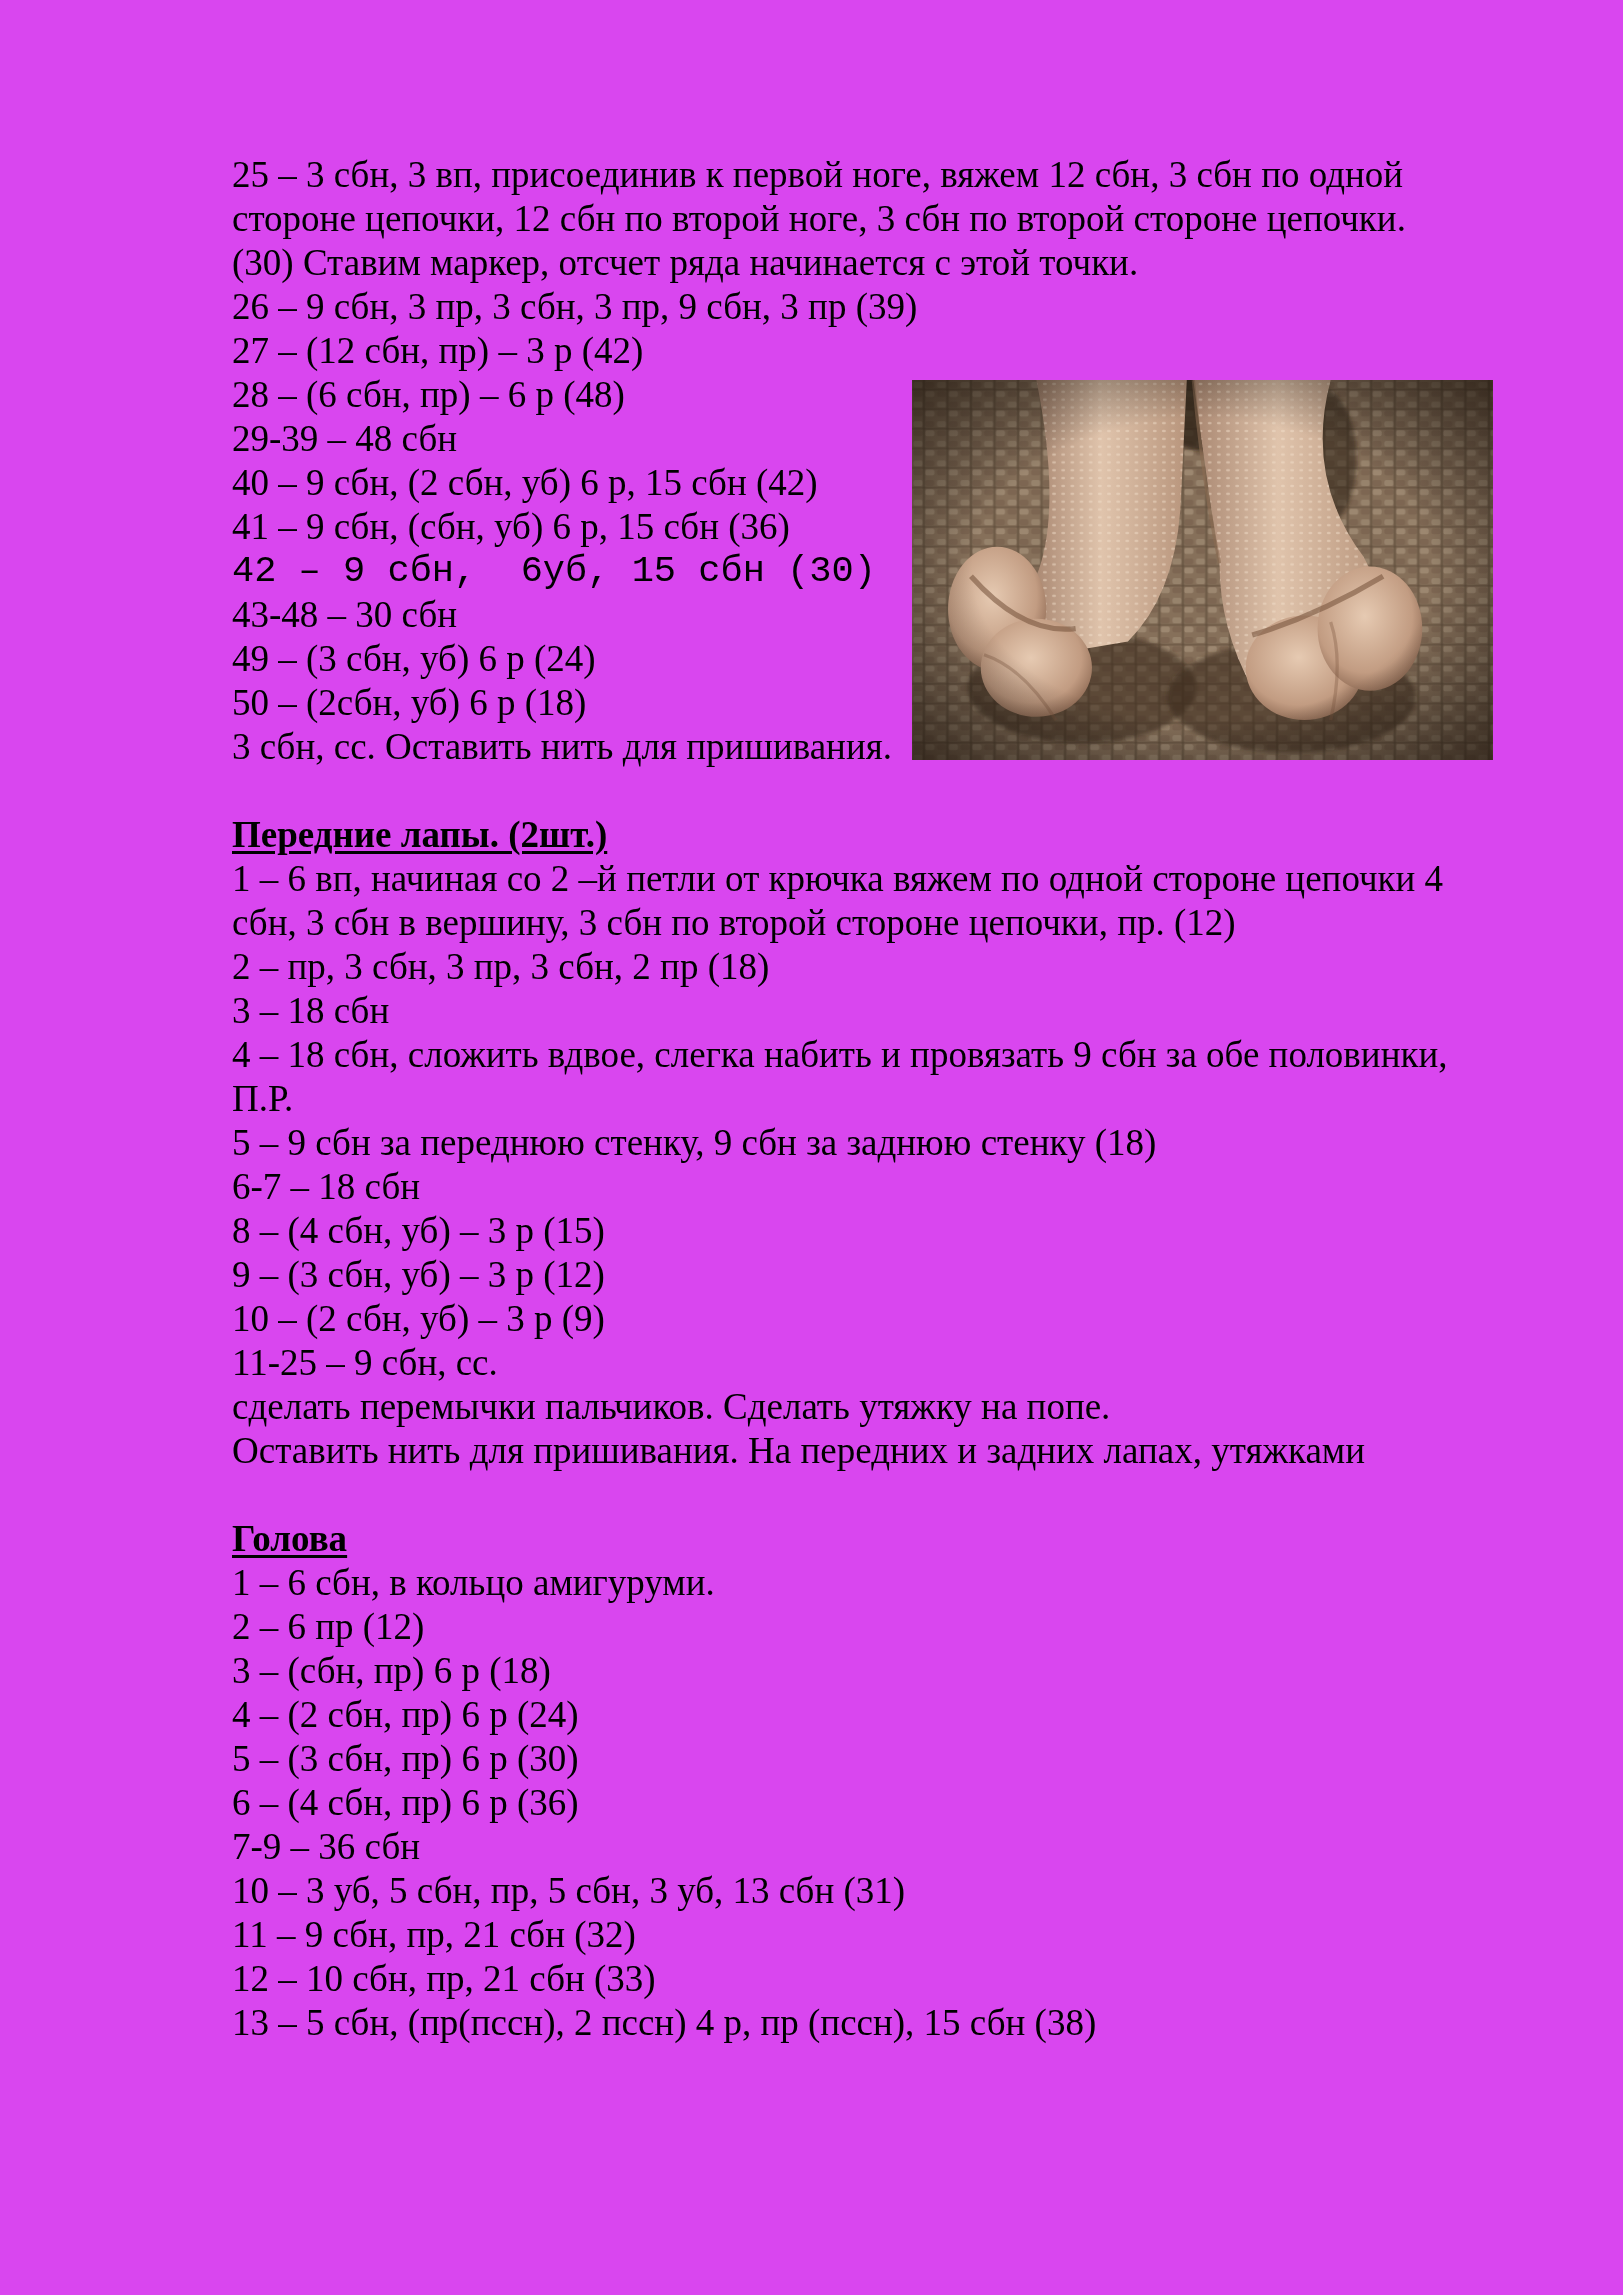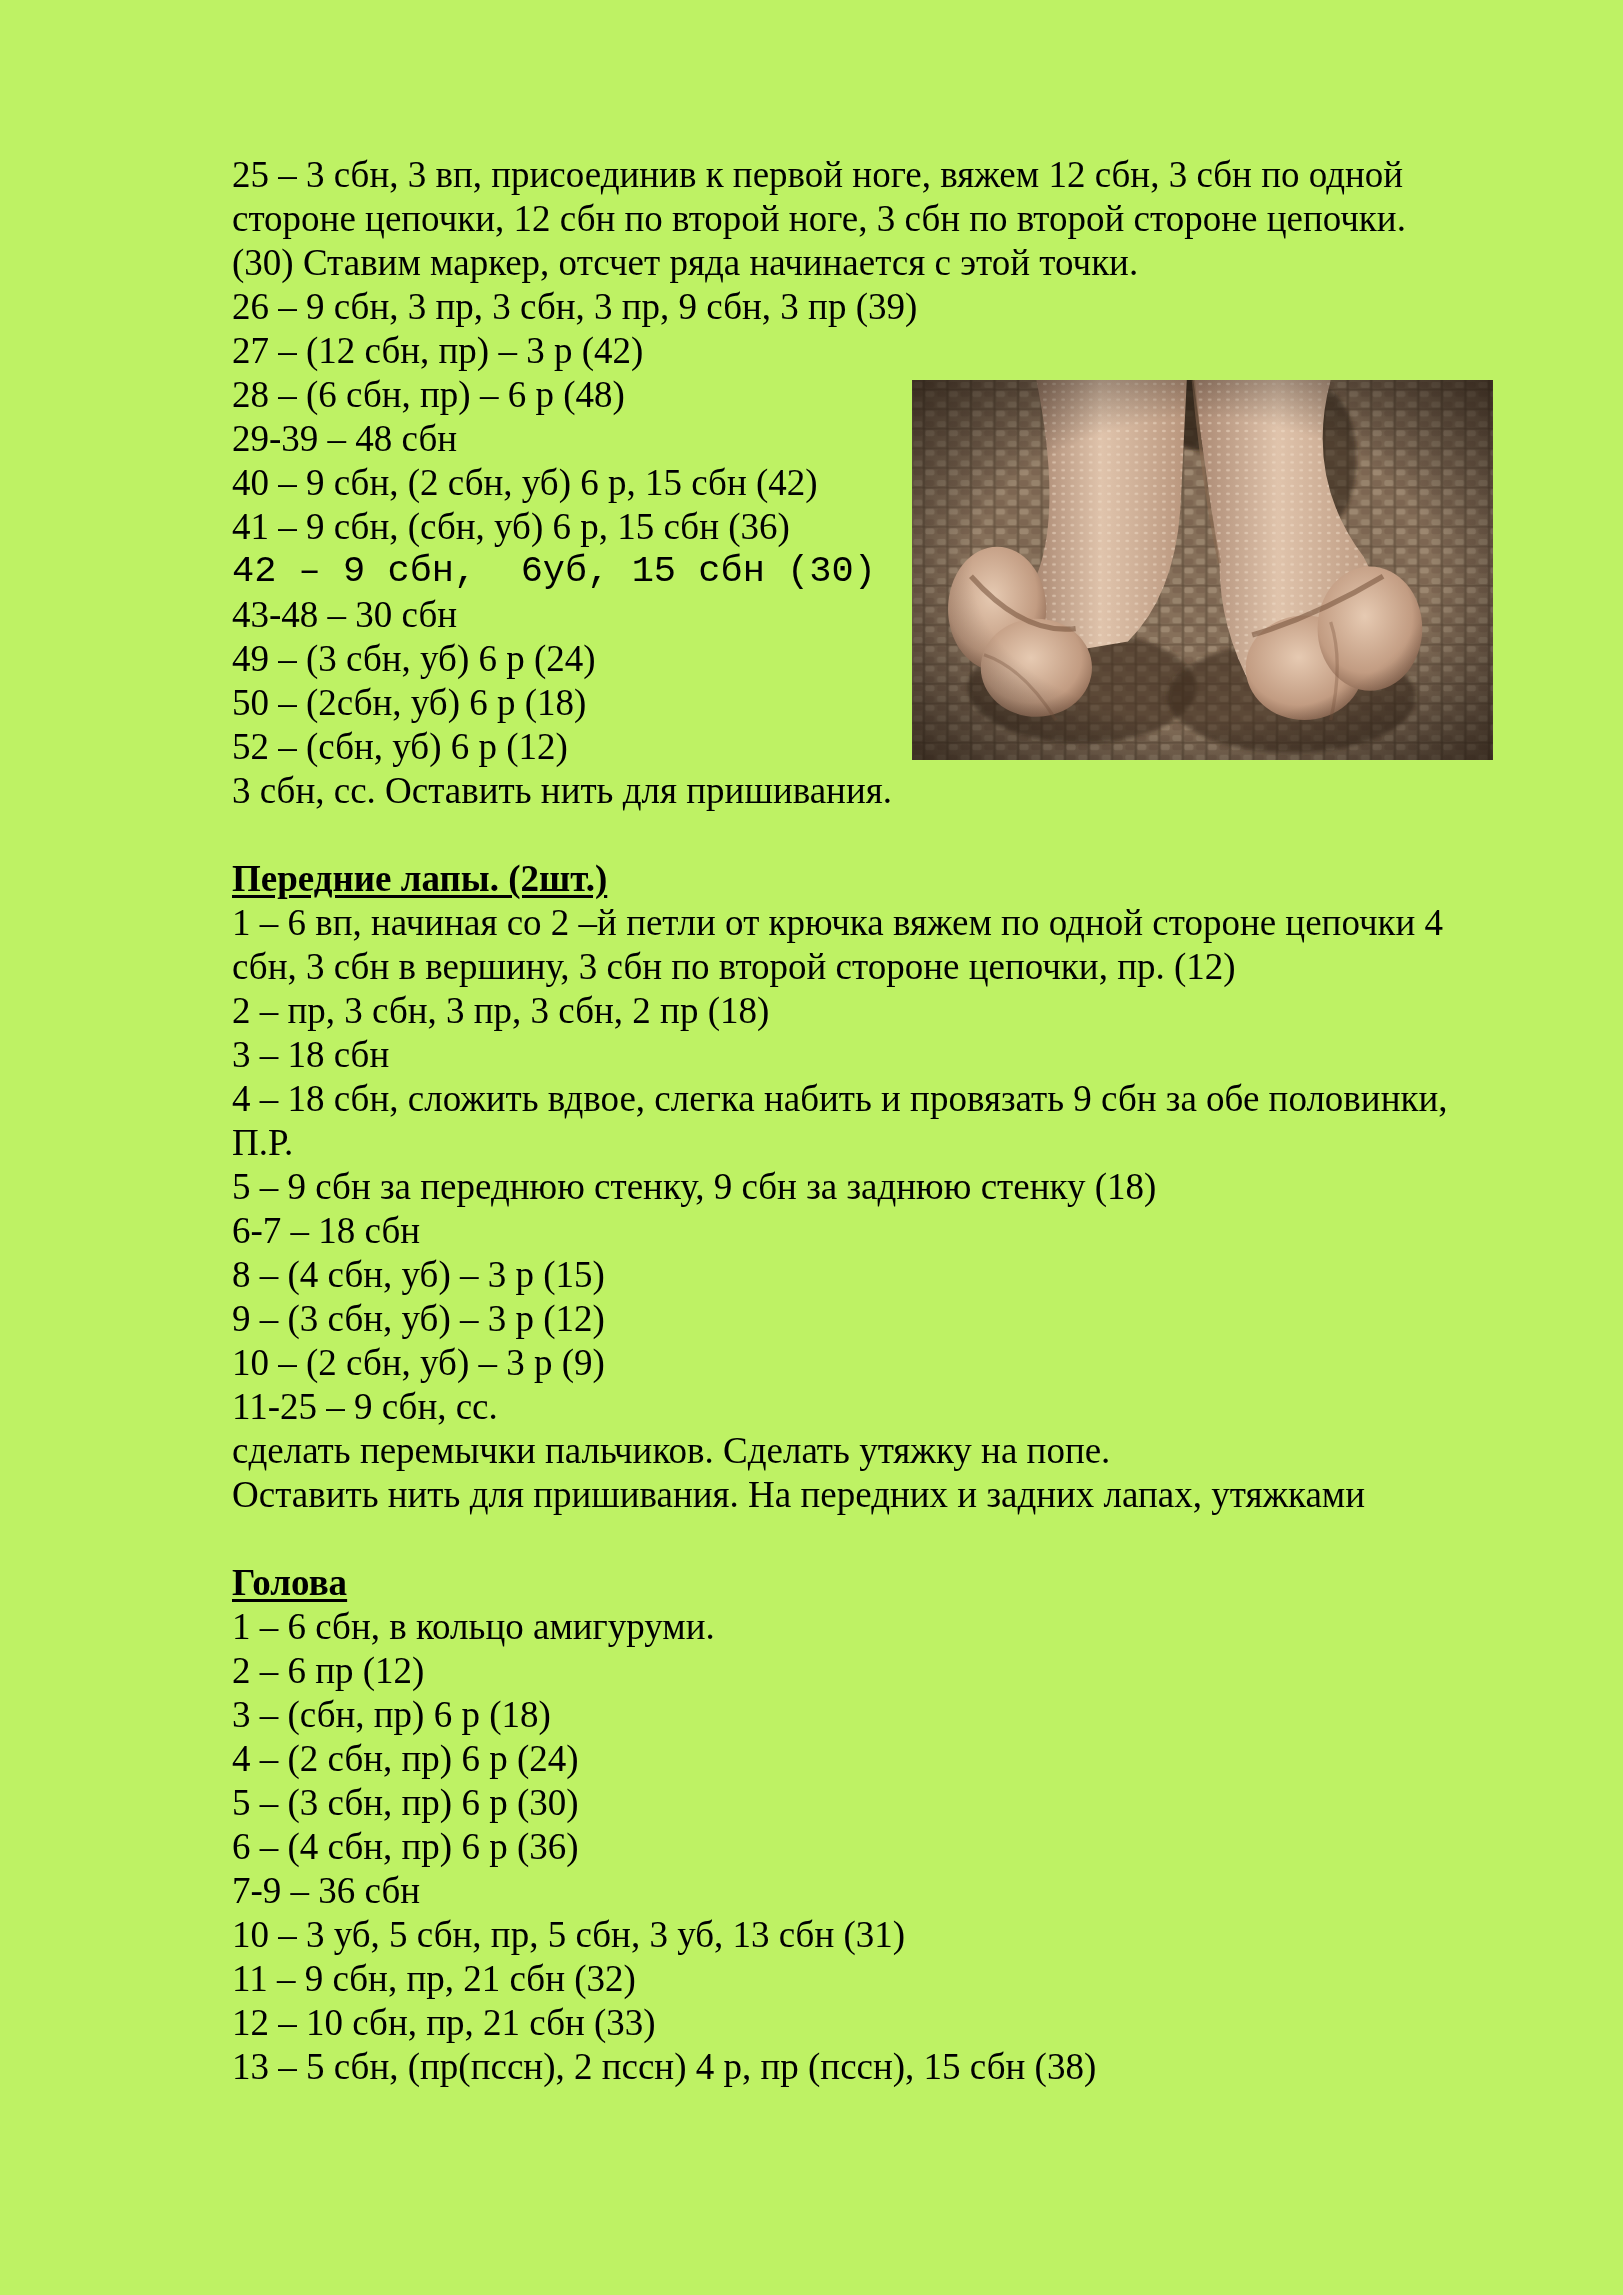--- a/index.html
+++ b/index.html
@@ -14,21 +14,21 @@
     overflow: hidden;
     font-family: "Liberation Serif", "DejaVu Serif", serif;
     color: #000000;
   }
   .page {
     position: absolute;
     left: 0;
     top: 0;
     width: 1623px;
     height: 2295px;
-    background: #bef264;
+    background: #d946ef;
   }
   .text-block {
     position: absolute;
     left: 232px;
     top: 153px;
     width: 1276px;
   }
   .line {
     font-size: 37px;
     line-height: 44px;
@@ -71,21 +71,20 @@
     <div class="line">26 – 9 сбн, 3 пр, 3 сбн, 3 пр, 9 сбн, 3 пр (39)</div>
     <div class="line">27 – (12 сбн, пр) – 3 р (42)</div>
     <div class="line">28 – (6 сбн, пр) – 6 р (48)</div>
     <div class="line">29-39 – 48 сбн</div>
     <div class="line">40 – 9 сбн, (2 сбн, уб) 6 р, 15 сбн (42)</div>
     <div class="line">41 – 9 сбн, (сбн, уб) 6 р, 15 сбн (36)</div>
     <div class="line" style="white-space: pre; font-family: Liberation Mono, monospace;">42 – 9 сбн,  6уб, 15 сбн (30)</div>
     <div class="line">43-48 – 30 сбн</div>
     <div class="line">49 – (3 сбн, уб) 6 р (24)</div>
     <div class="line">50 – (2сбн, уб) 6 р (18)</div>
-    <div class="line">52 – (сбн, уб) 6 р (12)</div>
     <div class="line">3 сбн, сс. Оставить нить для пришивания.</div>
 
     <div class="line blank"></div>
 
     <div class="line"><span class="heading">Передние лапы. (2шт.)</span></div>
     <div class="line">1 – 6 вп, начиная со 2 –й петли от крючка вяжем по одной стороне цепочки 4</div>
     <div class="line">сбн, 3 сбн в вершину, 3 сбн по второй стороне цепочки, пр. (12)</div>
     <div class="line">2 – пр, 3 сбн, 3 пр, 3 сбн, 2 пр (18)</div>
     <div class="line">3 – 18 сбн</div>
     <div class="line">4 – 18 сбн, сложить вдвое, слегка набить и провязать 9 сбн за обе половинки,</div>

